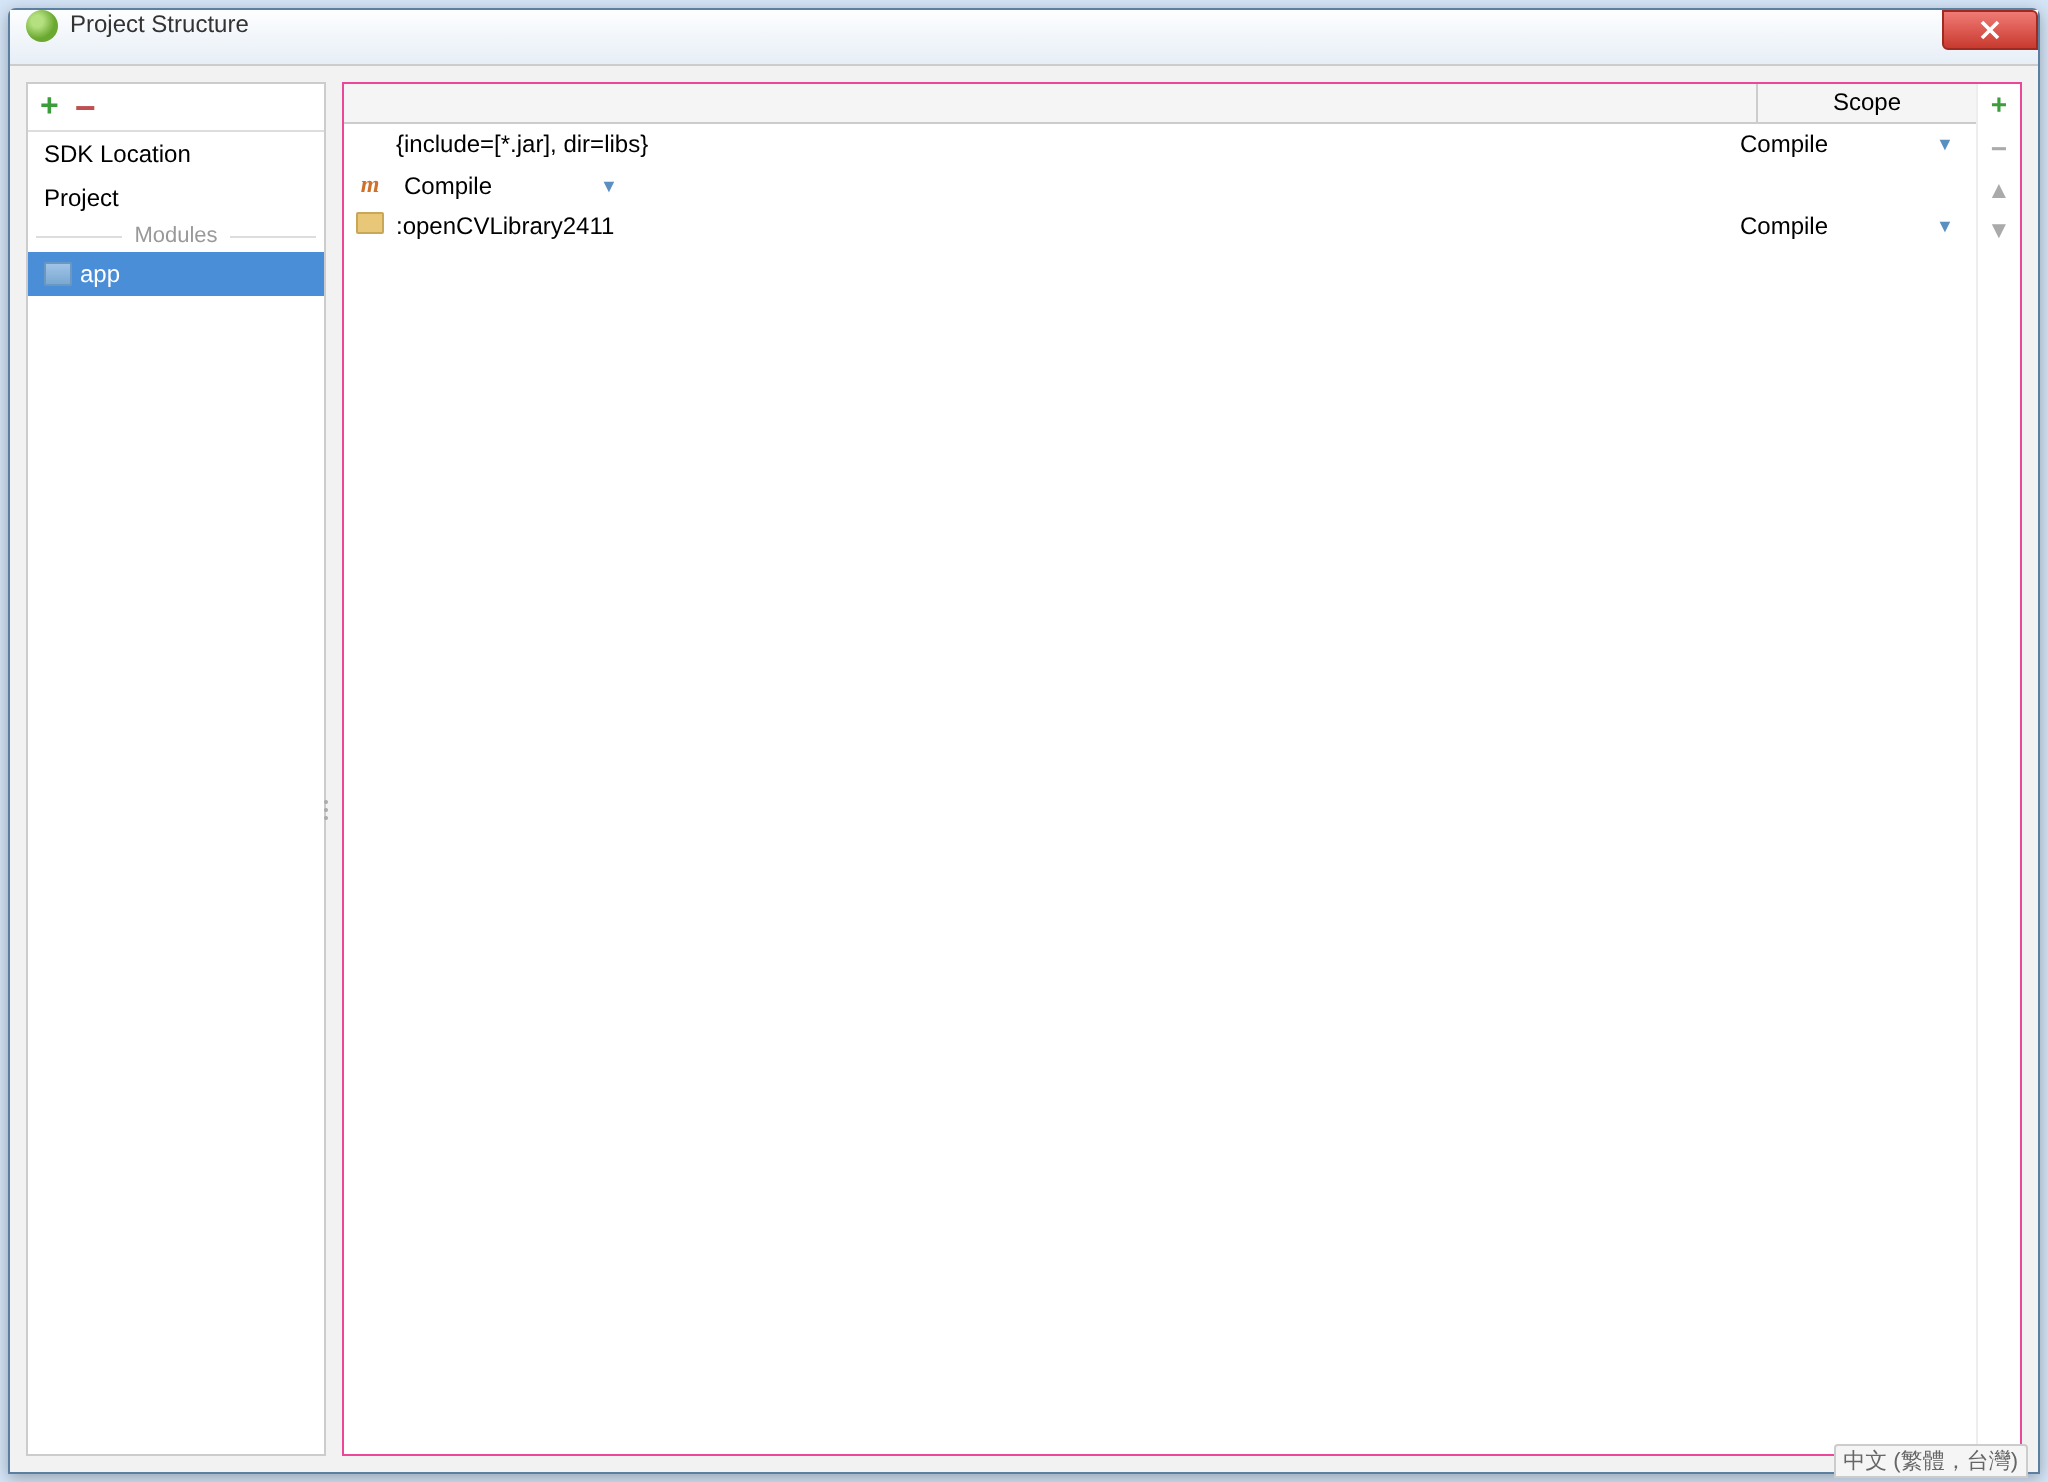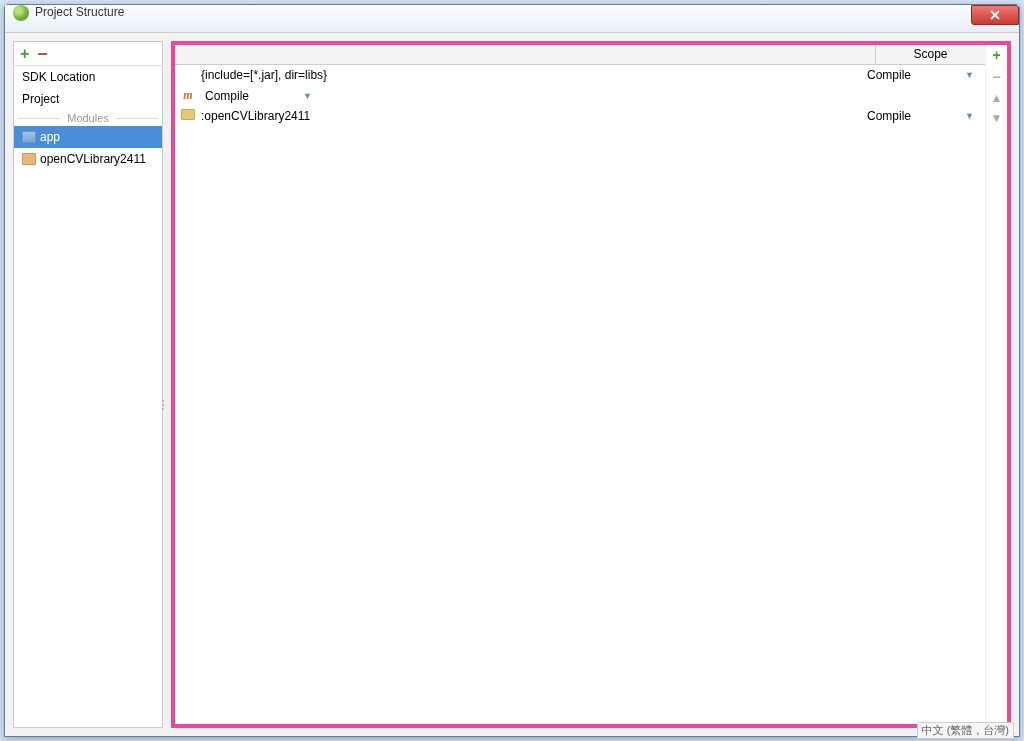--- a/index.html
+++ b/index.html
@@ -29,21 +29,21 @@
   .mod-icon { width:14px; height:12px; display:inline-block; }
   .mod-icon.phone { background: linear-gradient(#9fc4e8,#7aa8d0); border-radius:1px; border:1px solid #6a98c0; }
   .mod-icon.lib { background: #e8b878; border:1px solid #c89858; border-radius:1px; position:relative; }
   .sidebar-splitter { position:absolute; right:-4px; top:50%; width:6px; height:40px; display:flex; flex-direction:column; align-items:center; justify-content:center; gap:2px; }
   .sidebar-splitter span { width:2px; height:2px; background:#aaa; border-radius:50%; }
   
   .content { flex: 1; display: flex; flex-direction: column; }
   .tabs { display: flex; gap: 2px; padding-left: 2px; }
   .tab { padding: 4px 10px; background: #f5f5f5; border: 1px solid #ccc; border-bottom: none; border-radius: 3px 3px 0 0; cursor: pointer; }
   .tab.active { background: #c8dcf5; border-color: #9ab8d8; color: #1a4a7a; }
-  .tab-content { flex:1; border: 4px solid #ec4899; background: #fff; display:flex; }
+  .tab-content { flex:1; border: 1px solid #ec4899; background: #fff; display:flex; }
   
   .dep-table { flex:1; display:flex; flex-direction:column; }
   .dep-header { display:flex; background:#f5f5f5; border-bottom:1px solid #ccc; height:20px; }
   .dep-header .col-dep { flex:1; }
   .dep-header .col-scope { width:110px; text-align:center; padding:2px 0; border-left:1px solid #ccc; }
   .dep-row { display:flex; align-items:center; padding:3px 6px; gap:6px; }
   .dep-row .dep-icon { width:14px; text-align:center; }
   .dep-row .dep-text { flex:1; }
   .dep-row .scope { width:96px; text-align:left; padding-left:4px; }
   .dep-row .scope-arrow { width:14px; color:#5a8fc0; font-size:9px; }
@@ -92,24 +92,20 @@
         <div class="sidebar-item">
           <span>Project</span>
         </div>
         <div class="modules-divider">
           <span>Modules</span>
         </div>
         <div class="sidebar-item selected">
           <span class="mod-icon phone"></span>
           <span>app</span>
         </div>
-        <div class="sidebar-item">
-          <span class="mod-icon lib"></span>
-          <span>openCVLibrary2411</span>
-        </div>
         <div class="sidebar-splitter">
           <span></span>
             <span></span>
             <span></span>
         </div>
       </div>
 
       <div class="content">
         <div class="tab-content">
           <div class="dep-table">

